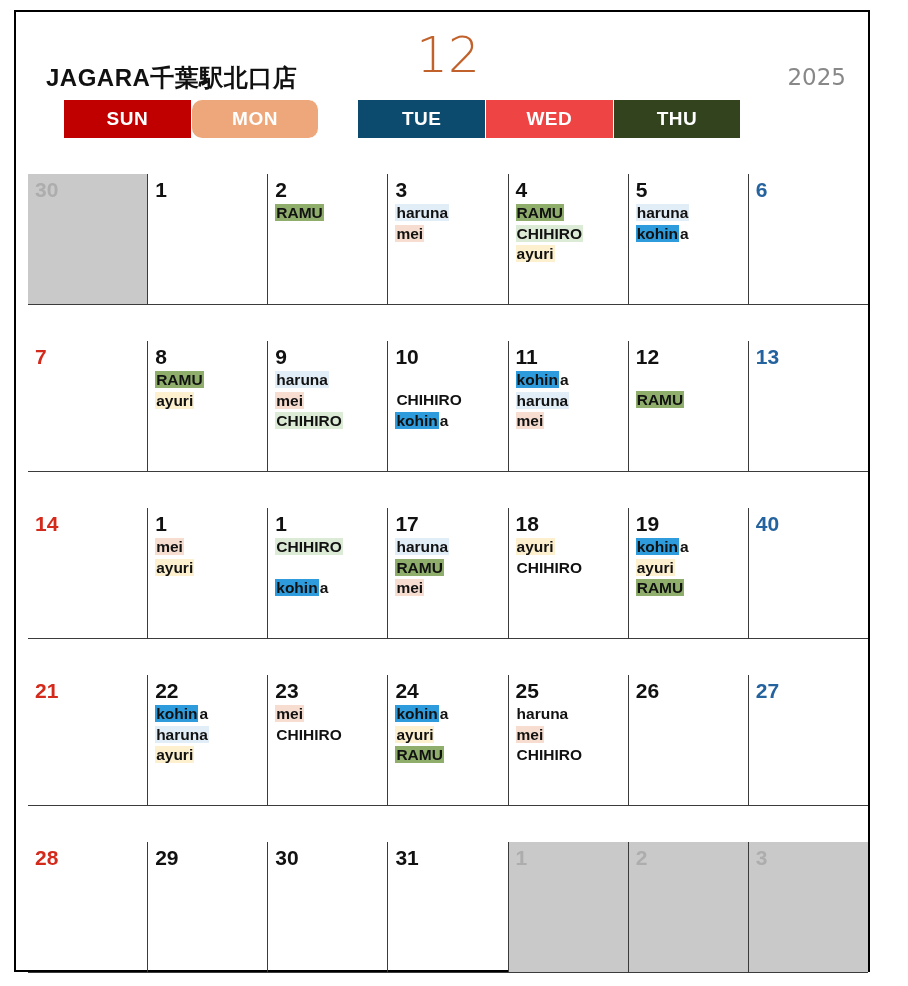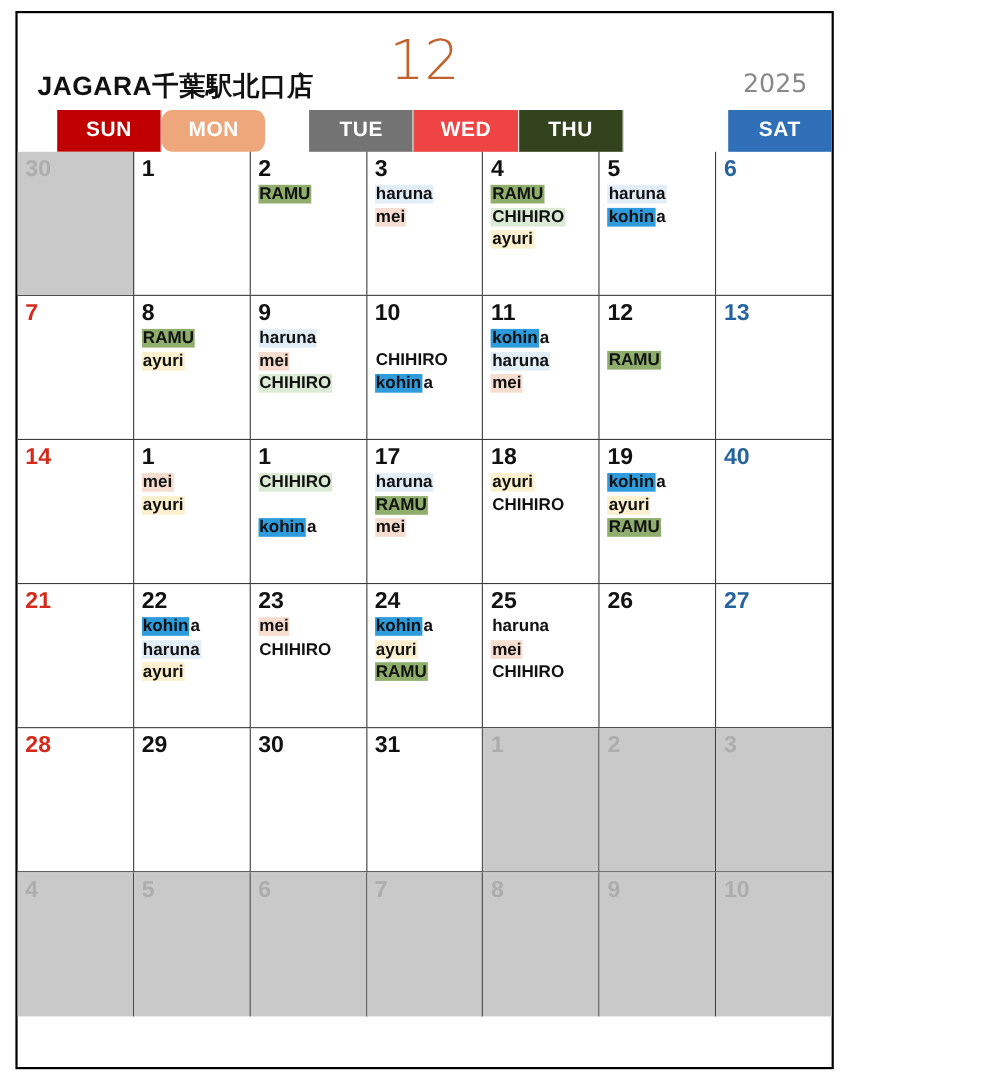--- a/index.html
+++ b/index.html
@@ -10,25 +10,26 @@
   body {
     width: 908px;
     height: 986px;
     font-family: "Liberation Sans", sans-serif;
     -webkit-font-smoothing: antialiased;
   }
   #calendar-frame {
     position: absolute;
     left: 14px;
     top: 10px;
-    width: 744px;
+    width: 856px;
     height: 962px;
     border: 2px solid #000000;
     box-sizing: border-box;
     background: #ffffff;
+    padding-left: 12px;
   }
   
   .cal-header {
     position: relative;
     height: 88px;
   }
   .store-name {
     position: absolute;
     left: 18px;
     top: 50px;
@@ -75,20 +76,21 @@
     letter-spacing: 0.5px;
   }
   .dow-cell:last-child { border-right: none; }
 
   .week-row {
     display: flex;
     width: 100%;
     height: 131px;
     border-bottom: 1px solid #3b3b3b;
     box-sizing: border-box;
+    margin-top: 36px;
   }
   .week-row:last-child { border-bottom: none; }
   .day-cell {
     flex: 1 1 0;
     border-right: 1px solid #3b3b3b;
     box-sizing: border-box;
     position: relative;
     overflow: hidden;
     padding: 4px 6px 0 7px;
   }
@@ -130,25 +132,24 @@
 
   <div class="cal-header">
     <div class="store-name">JAGARA千葉駅北口店</div>
     <div class="month-number">12</div>
     <div class="year-number">2025</div>
   </div>
 
   <div class="dow-row" id="dow-row">
       <div class="dow-cell" style="background: rgb(192, 0, 0); margin-left: 36px;">SUN</div>
       <div class="dow-cell" style="background: rgb(237, 167, 122); border-radius: 10px;">MON</div>
-      <div class="dow-cell" style="background: #737373; margin-left: 39px;">TUE</div>
+      <div class="dow-cell" style="background: #0c4a6e; margin-left: 39px;">TUE</div>
       <div class="dow-cell" style="background: #ef4444;">WED</div>
       <div class="dow-cell" style="background: rgb(51, 67, 29);">THU</div>
       <div class="dow-cell" style="background: #701a75; margin-top: 44px;">FRI</div>
-      <div class="dow-cell" style="background: rgb(46, 111, 183);">SAT</div>
     </div>
 
   <div id="weeks-container">
       <div class="week-row">
         <div class="day-cell other-month">
           <div class="daynum muted">30</div>
           <div class="events"></div>
         </div>
         <div class="day-cell">
           <div class="daynum">1</div>

